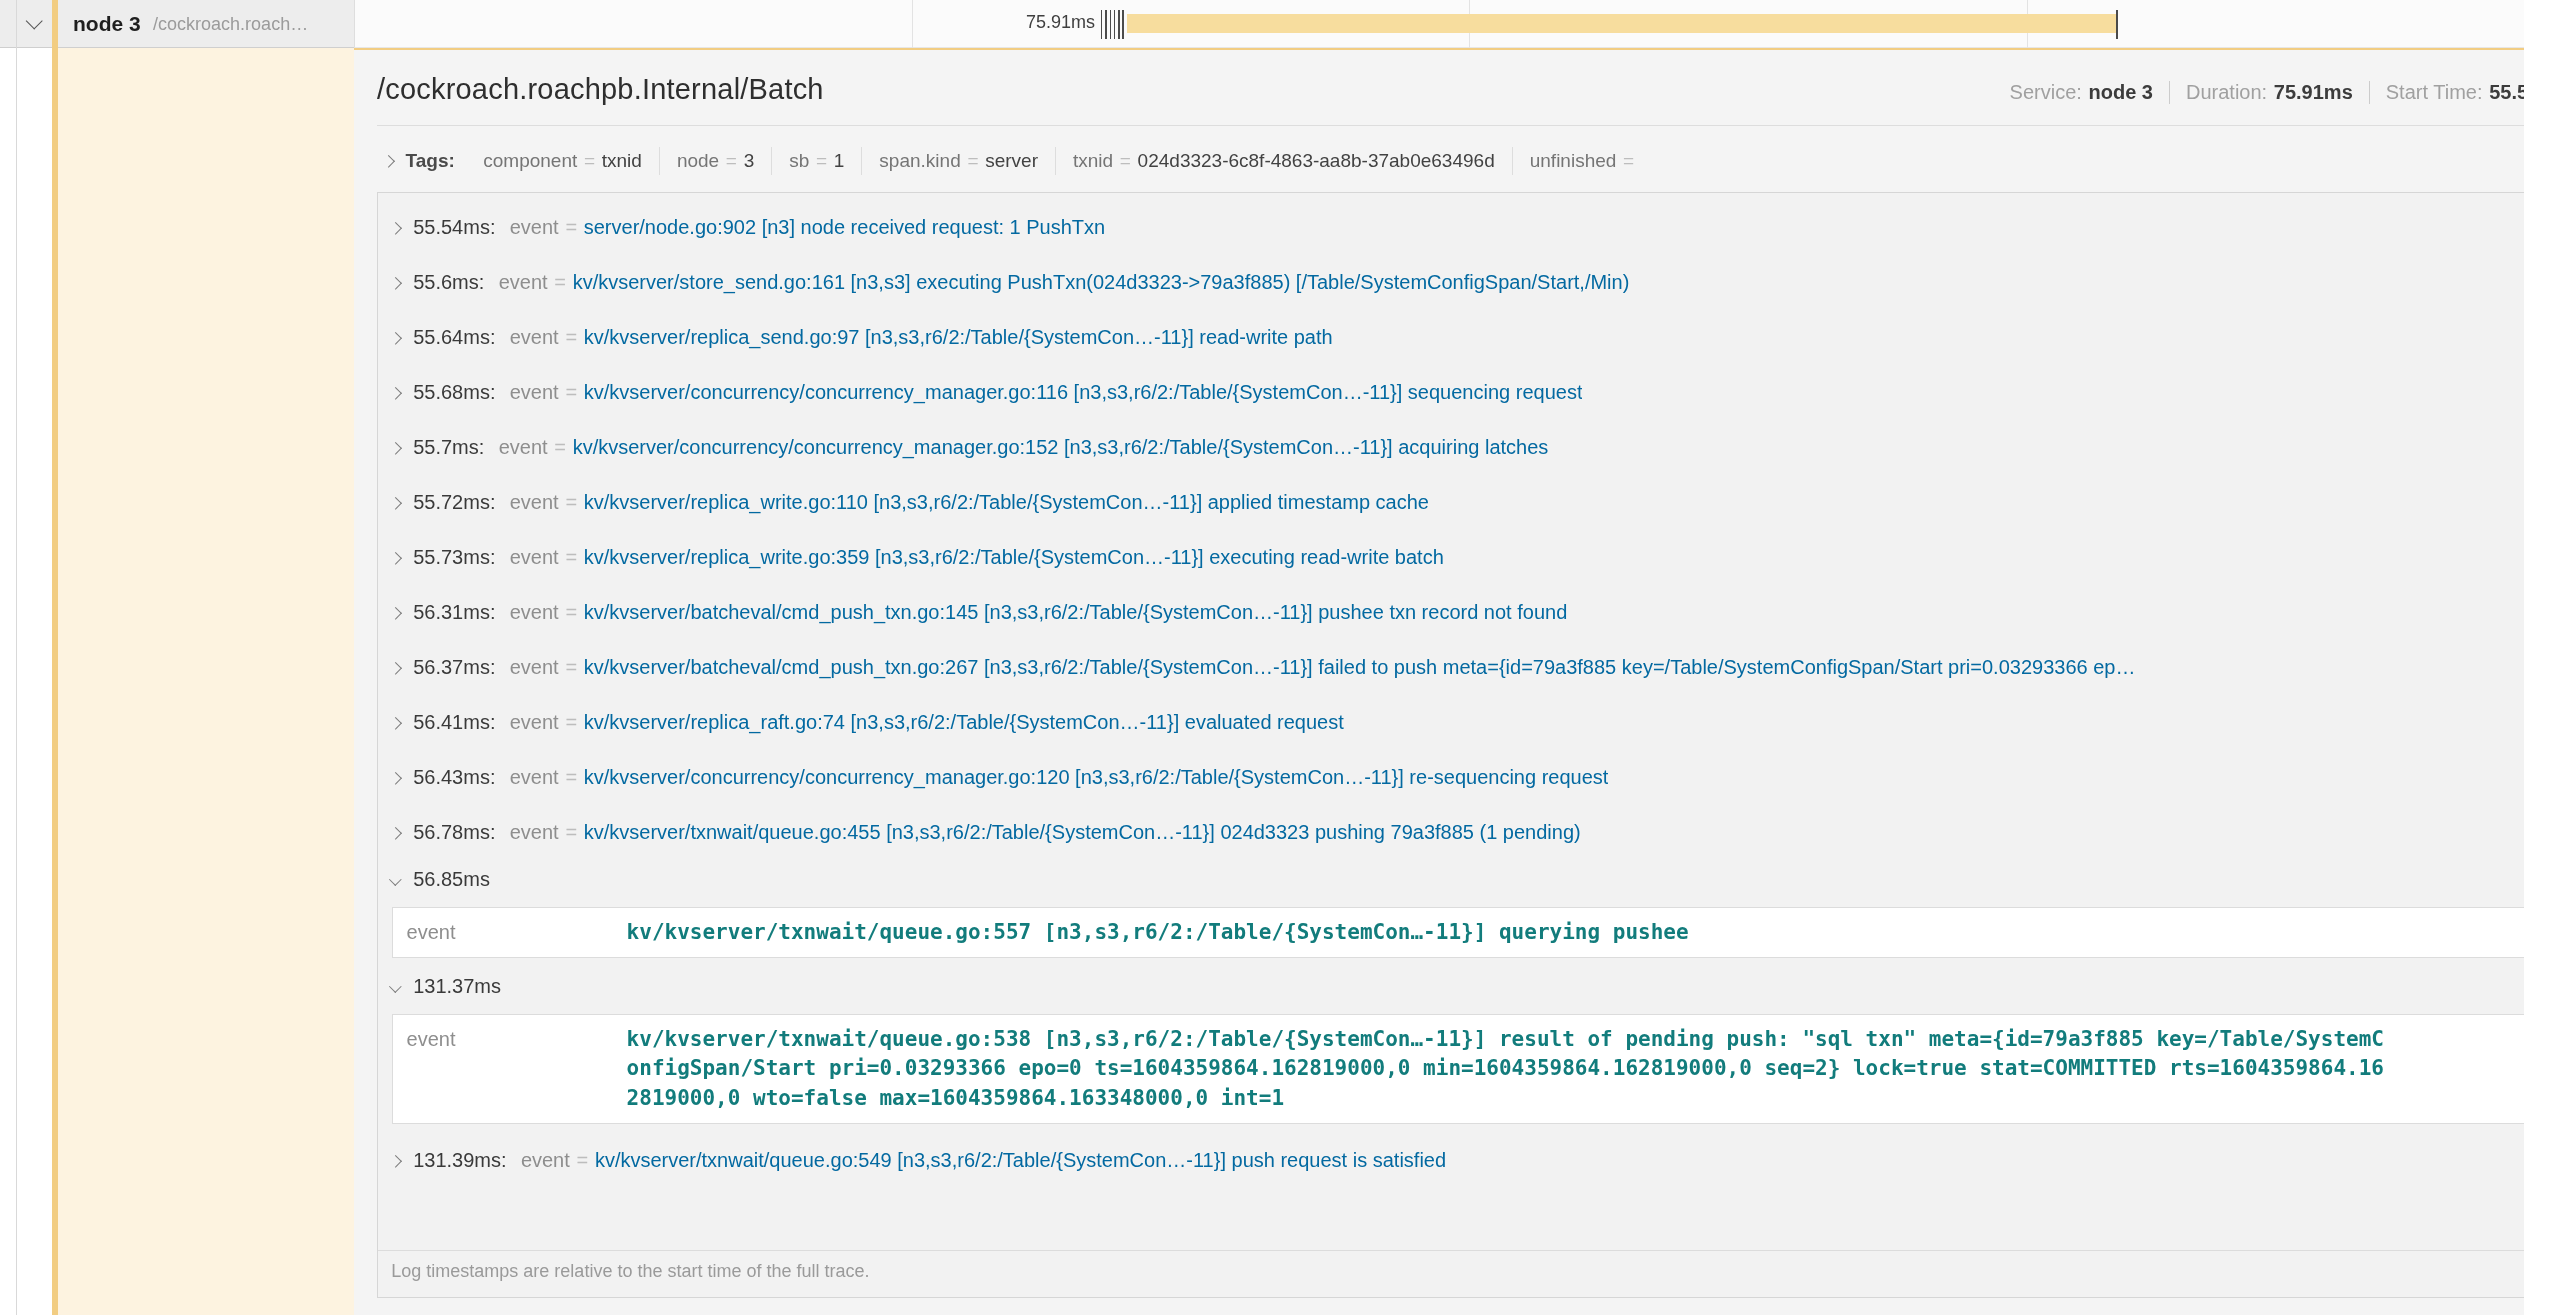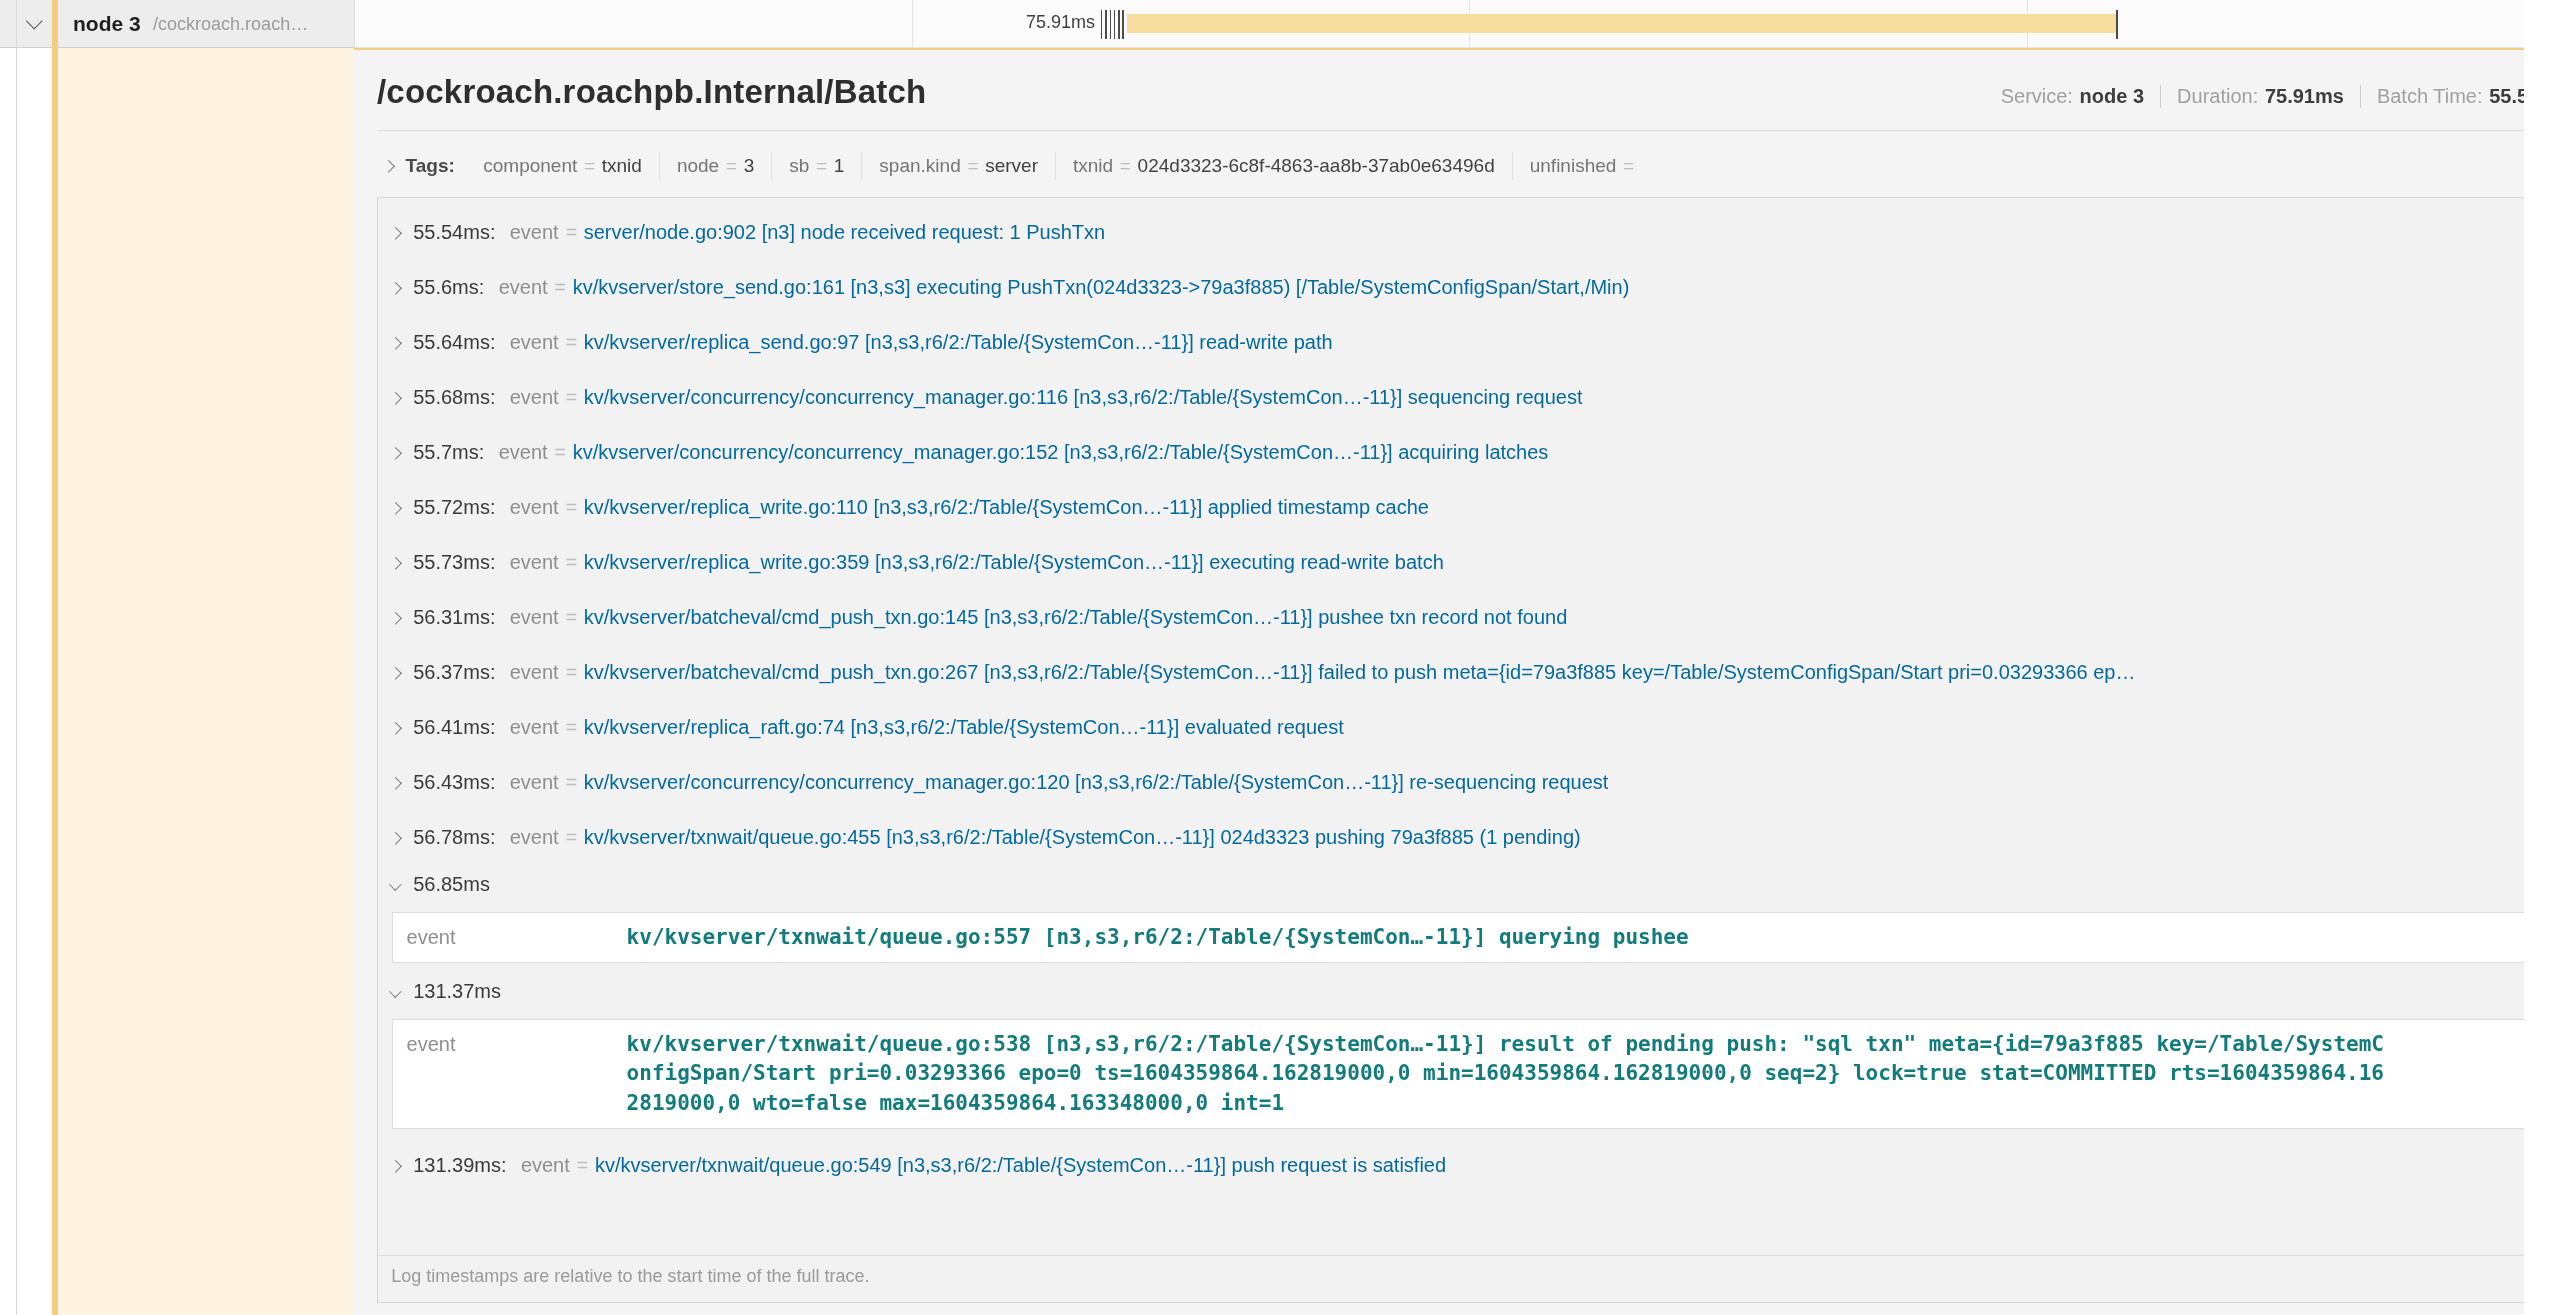--- a/index.html
+++ b/index.html
@@ -26,21 +26,21 @@
   .gridline{position:absolute;top:0;width:1px;height:48px;background:#e3e3e3;}
   .dur-label{position:absolute;left:648px;top:12.4px;width:92px;text-align:right;font-size:18px;color:#3f3f3f;}
   .hatch{position:absolute;left:746px;top:9.5px;width:26px;height:29px;
     background:repeating-linear-gradient(90deg,#4c4c4c 0 1.4px,transparent 1.4px 4.3px);}
   .span-bar{position:absolute;left:772px;top:14.3px;width:990px;height:19px;}
   .end-tick{position:absolute;left:1761px;top:9.5px;width:1.9px;height:29px;background:#4a4a4a;}
   
   .detail-panel{position:absolute;left:354px;top:48px;width:2222px;height:1268px;background:#f4f4f4;
     border-top:2.9px solid #f2cd82;box-sizing:border-box;padding:0 5.7px 0 23px;z-index:3;}
   .detail-header{display:flex;justify-content:space-between;align-items:baseline;padding-top:23px;}
-  .detail-title{font-size:33px;font-weight:700;color:#2e2e2e;letter-spacing:0.2px;}
+  .detail-title{font-size:29px;font-weight:400;color:#2e2e2e;letter-spacing:0.2px;}
   .detail-meta{font-size:20px;color:#a0a0a0;display:flex;align-items:center;padding-right:13.3px;}
   .detail-meta b{color:#3c3c3c;font-weight:700;margin-left:6.7px;}
   .meta-div{display:inline-block;width:1px;height:23px;background:#ccc;margin:0 16px;align-self:center;}
   .title-rule{border:none;border-top:1px solid #ddd;margin:19px 0 0 0;}
   
   .tags-row{margin-top:13.3px;height:44px;display:flex;align-items:center;font-size:19px;}
   .tags-row .chev{margin:0 13.3px 0 6.7px;}
   .tags-label{font-weight:700;color:#4a4a4a;margin-right:11.4px;}
   .tag{padding:2.9px 17px;border-right:1px solid #ddd;white-space:nowrap;}
   .tag:last-child{border-right:none;}
@@ -96,21 +96,21 @@
   <div class="detail-panel" style="border-top-color: rgb(242, 205, 130);">
     <div class="detail-header">
       <div class="detail-title">/cockroach.roachpb.Internal/Batch</div>
       <div class="detail-meta">
         <span>Service:</span>
           <b>node 3</b>
         <span class="meta-div"></span>
         <span>Duration:</span>
           <b>75.91ms</b>
         <span class="meta-div"></span>
-        <span>Batch Time:</span>
+        <span>Start Time:</span>
           <b>55.5ms</b>
       </div>
     </div>
     <hr class="title-rule">
 
     <div class="tags-row">
       <span class="chev right"></span>
       <span class="tags-label">Tags:</span>
       <span class="tag"><span class="k">component</span><span class="eq">=</span><span class="v">txnid</span></span>
       <span class="tag"><span class="k">node</span><span class="eq">=</span><span class="v">3</span></span>

